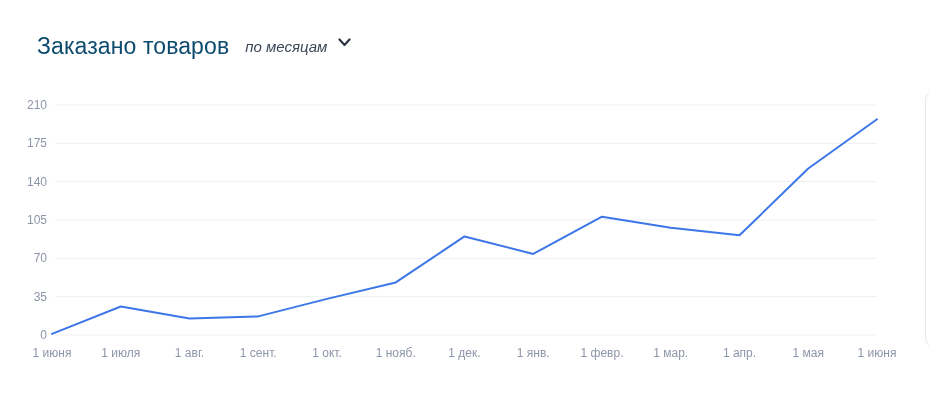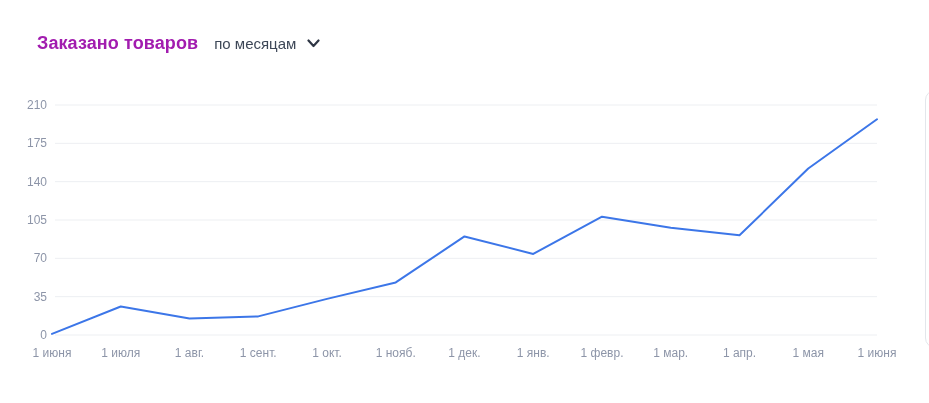--- a/index.html
+++ b/index.html
@@ -7,26 +7,27 @@
     width:929px;height:403px;overflow:hidden;position:relative;
     background:#ffffff;
     font-family:"Liberation Sans", sans-serif;
   }
   #app{position:relative;width:929px;height:403px;background:#ffffff;}
   .header{
     position:absolute;left:37px;top:33px;
     display:flex;align-items:center;
   }
   .chart-title{
-    font-size:18px;font-weight:700;color:#a21caf;letter-spacing:.1px;
+    font-size:23px;font-weight:400;color:#0c4a6e;letter-spacing:.1px;
   }
   .period-selector{
-    margin-left:16px;display:flex;align-items:center;gap:11px;
+    margin-left:16px;display:flex;gap:11px;
     cursor:pointer;background:none;border:none;padding:0;
     font-family:"Liberation Sans", sans-serif;
+    font-style:italic;
   }
   .period-selector .label{
     font-size:15px;color:#3D4757;font-weight:500;
   }
   .chart-svg{position:absolute;left:0;top:0;}
   .chart-svg text{font-family:"Liberation Sans", sans-serif;}
   .adjacent-card{
     position:absolute;left:925px;top:90px;width:50px;height:258px;
     border:1px solid #E3E6EB;border-radius:10px;background:#ffffff;
     box-sizing:border-box;

